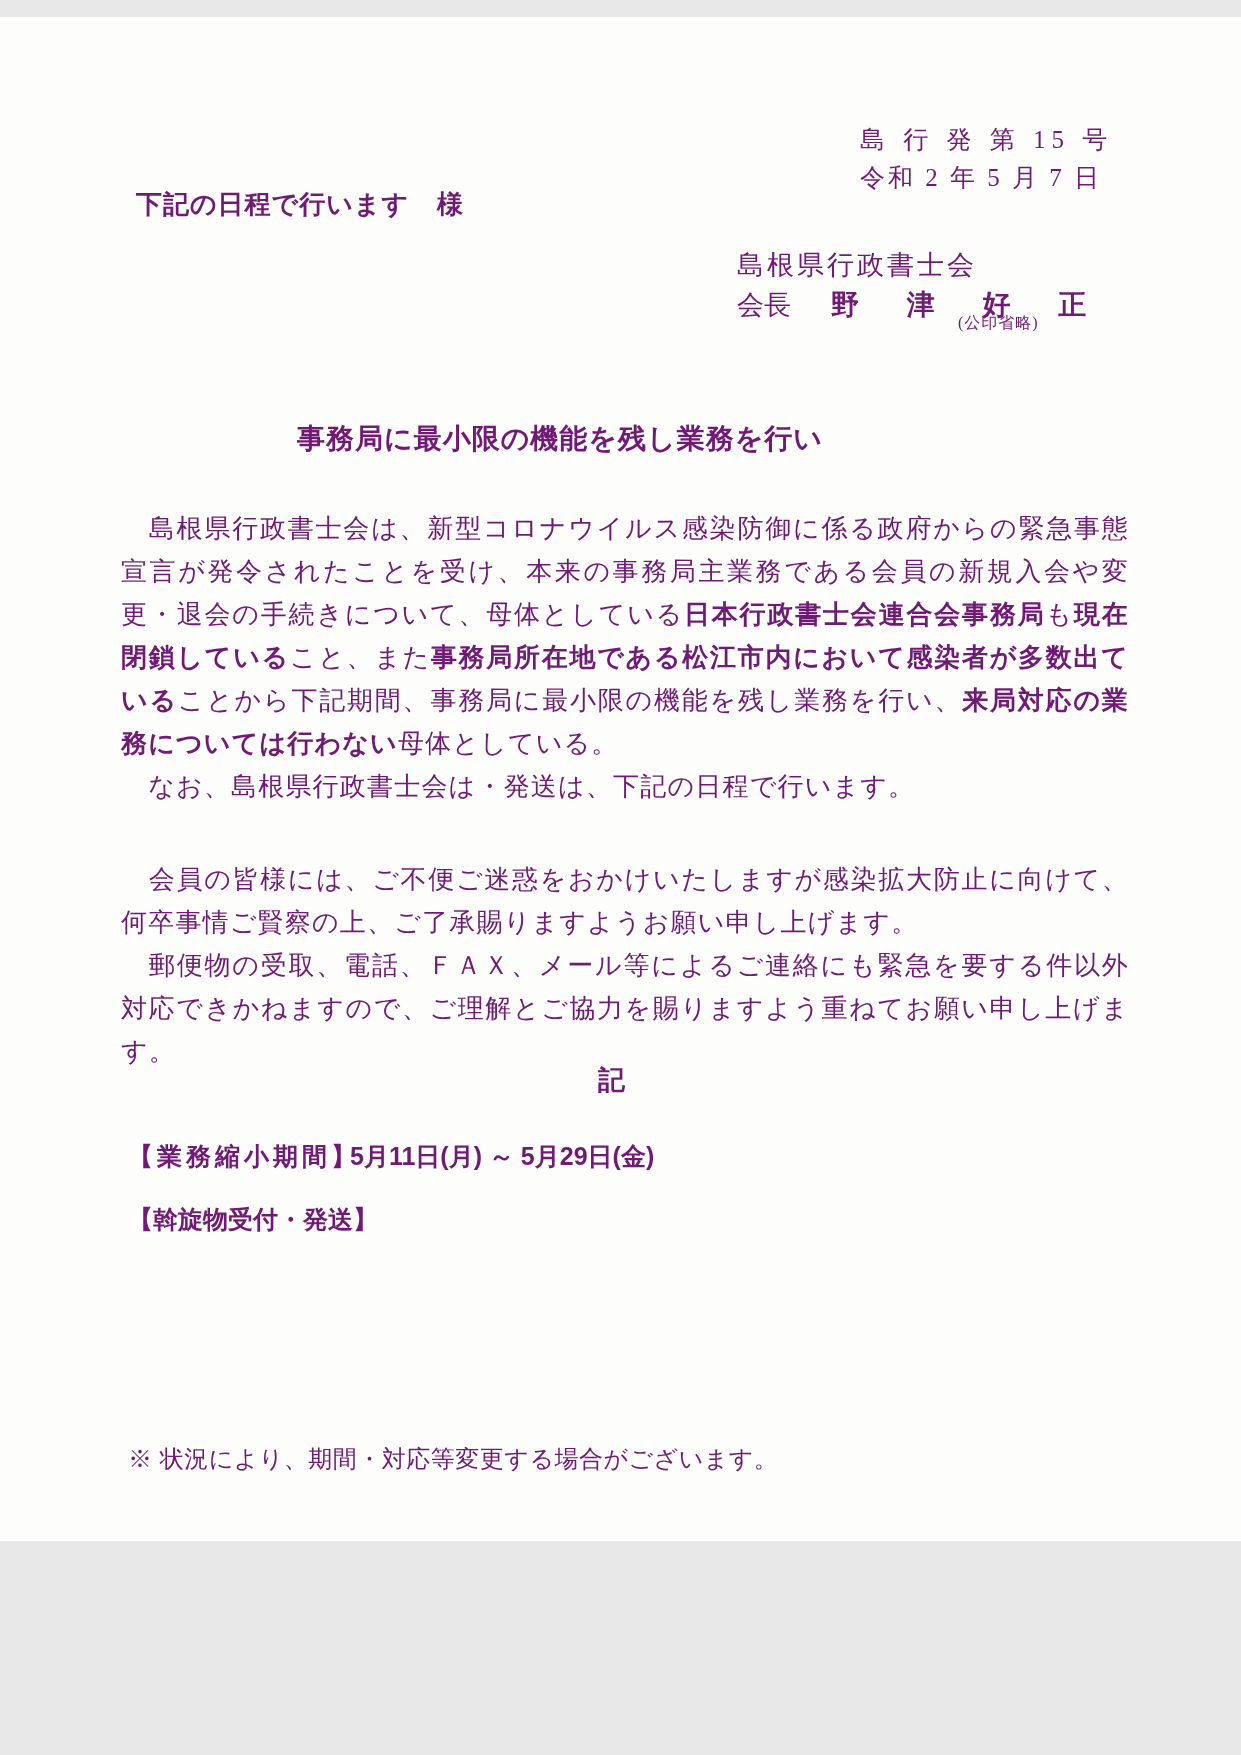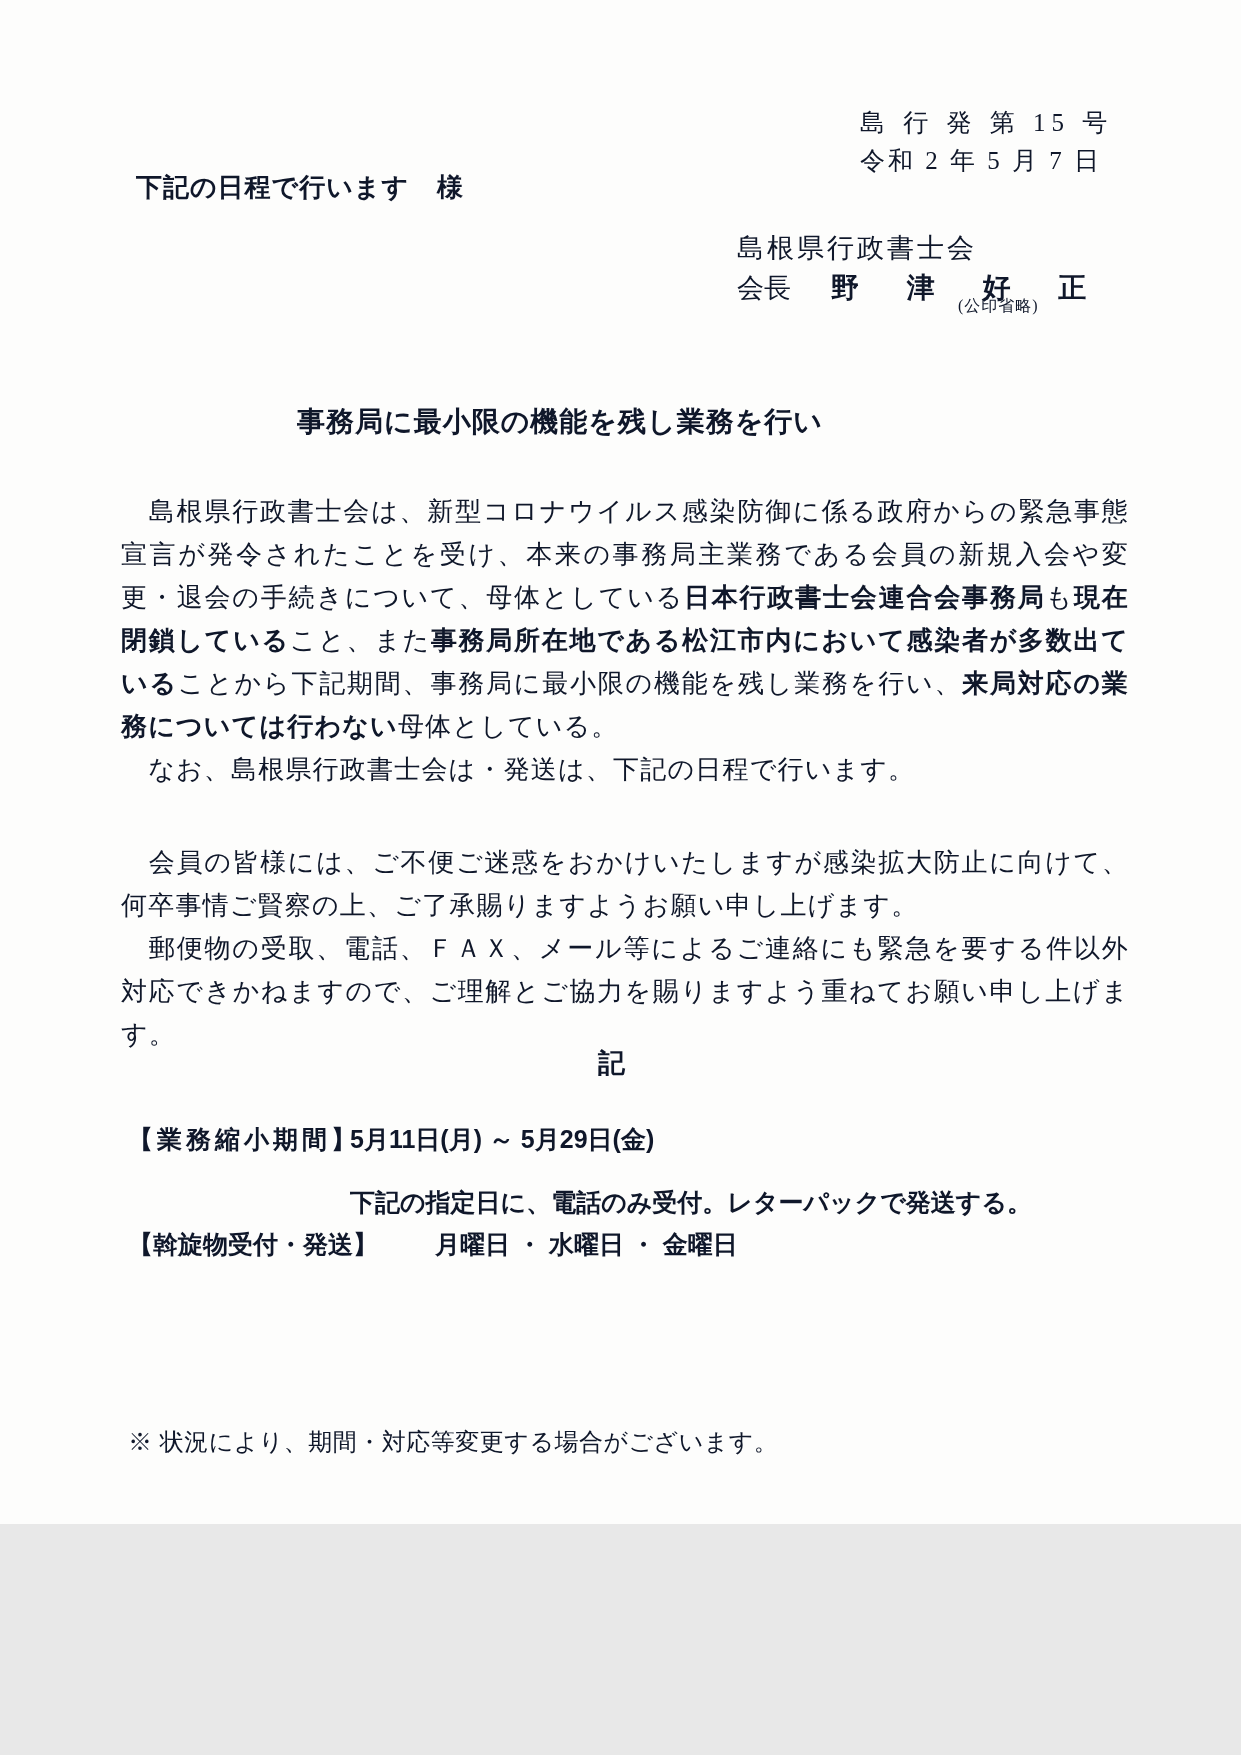--- a/index.html
+++ b/index.html
@@ -1,23 +1,23 @@
 <!DOCTYPE html>
 <html><head>
 <meta charset="utf-8">
 <style>
   html,body{margin:0;padding:0;background:#e8e8e8;}
   .page{
     position:relative;
     width:1241px;height:1524px;
     background:#fdfdfc;
-    color:#0f172a;
+    color:#701a75;
     font-family:"Liberation Serif", serif;
     overflow:hidden;
-    margin:0 auto;
+    margin:17px auto;
   }
   .gothic{font-family:"Liberation Sans", sans-serif;}
   .b{font-family:"Liberation Sans", sans-serif;font-weight:700;}
 
   .header-number{
     position:absolute;top:104px;left:860px;
     font-size:25px;line-height:38px;white-space:nowrap;
   }
   .doc-no{letter-spacing:6px;}
   .doc-date{letter-spacing:3px;}
@@ -122,24 +122,20 @@
 
   <div class="ki gothic">記</div>
 
   <div class="item ls-wide" id="item-1">
     <span class="label">【業務縮小期間】</span>
     <span class="value">5月11日(月) ～ 5月29日(金)</span>
   </div>
 
   <div class="item" id="item-2">
     <span class="label">【斡旋物受付・発送】</span>
-    <span class="value">
-      <span>下記の指定日に、電話のみ受付。レターパックで発送する。</span>
-      <span class="value2" style="display:block;">月曜日 ・ 水曜日 ・ 金曜日</span>
-    </span>
   </div>
 
 
   <div class="footnote">※ 状況により、期間・対応等変更する場合がございます。</div>
 
   <div class="scan-line"></div>
 
 </div>
 
 </body></html>

